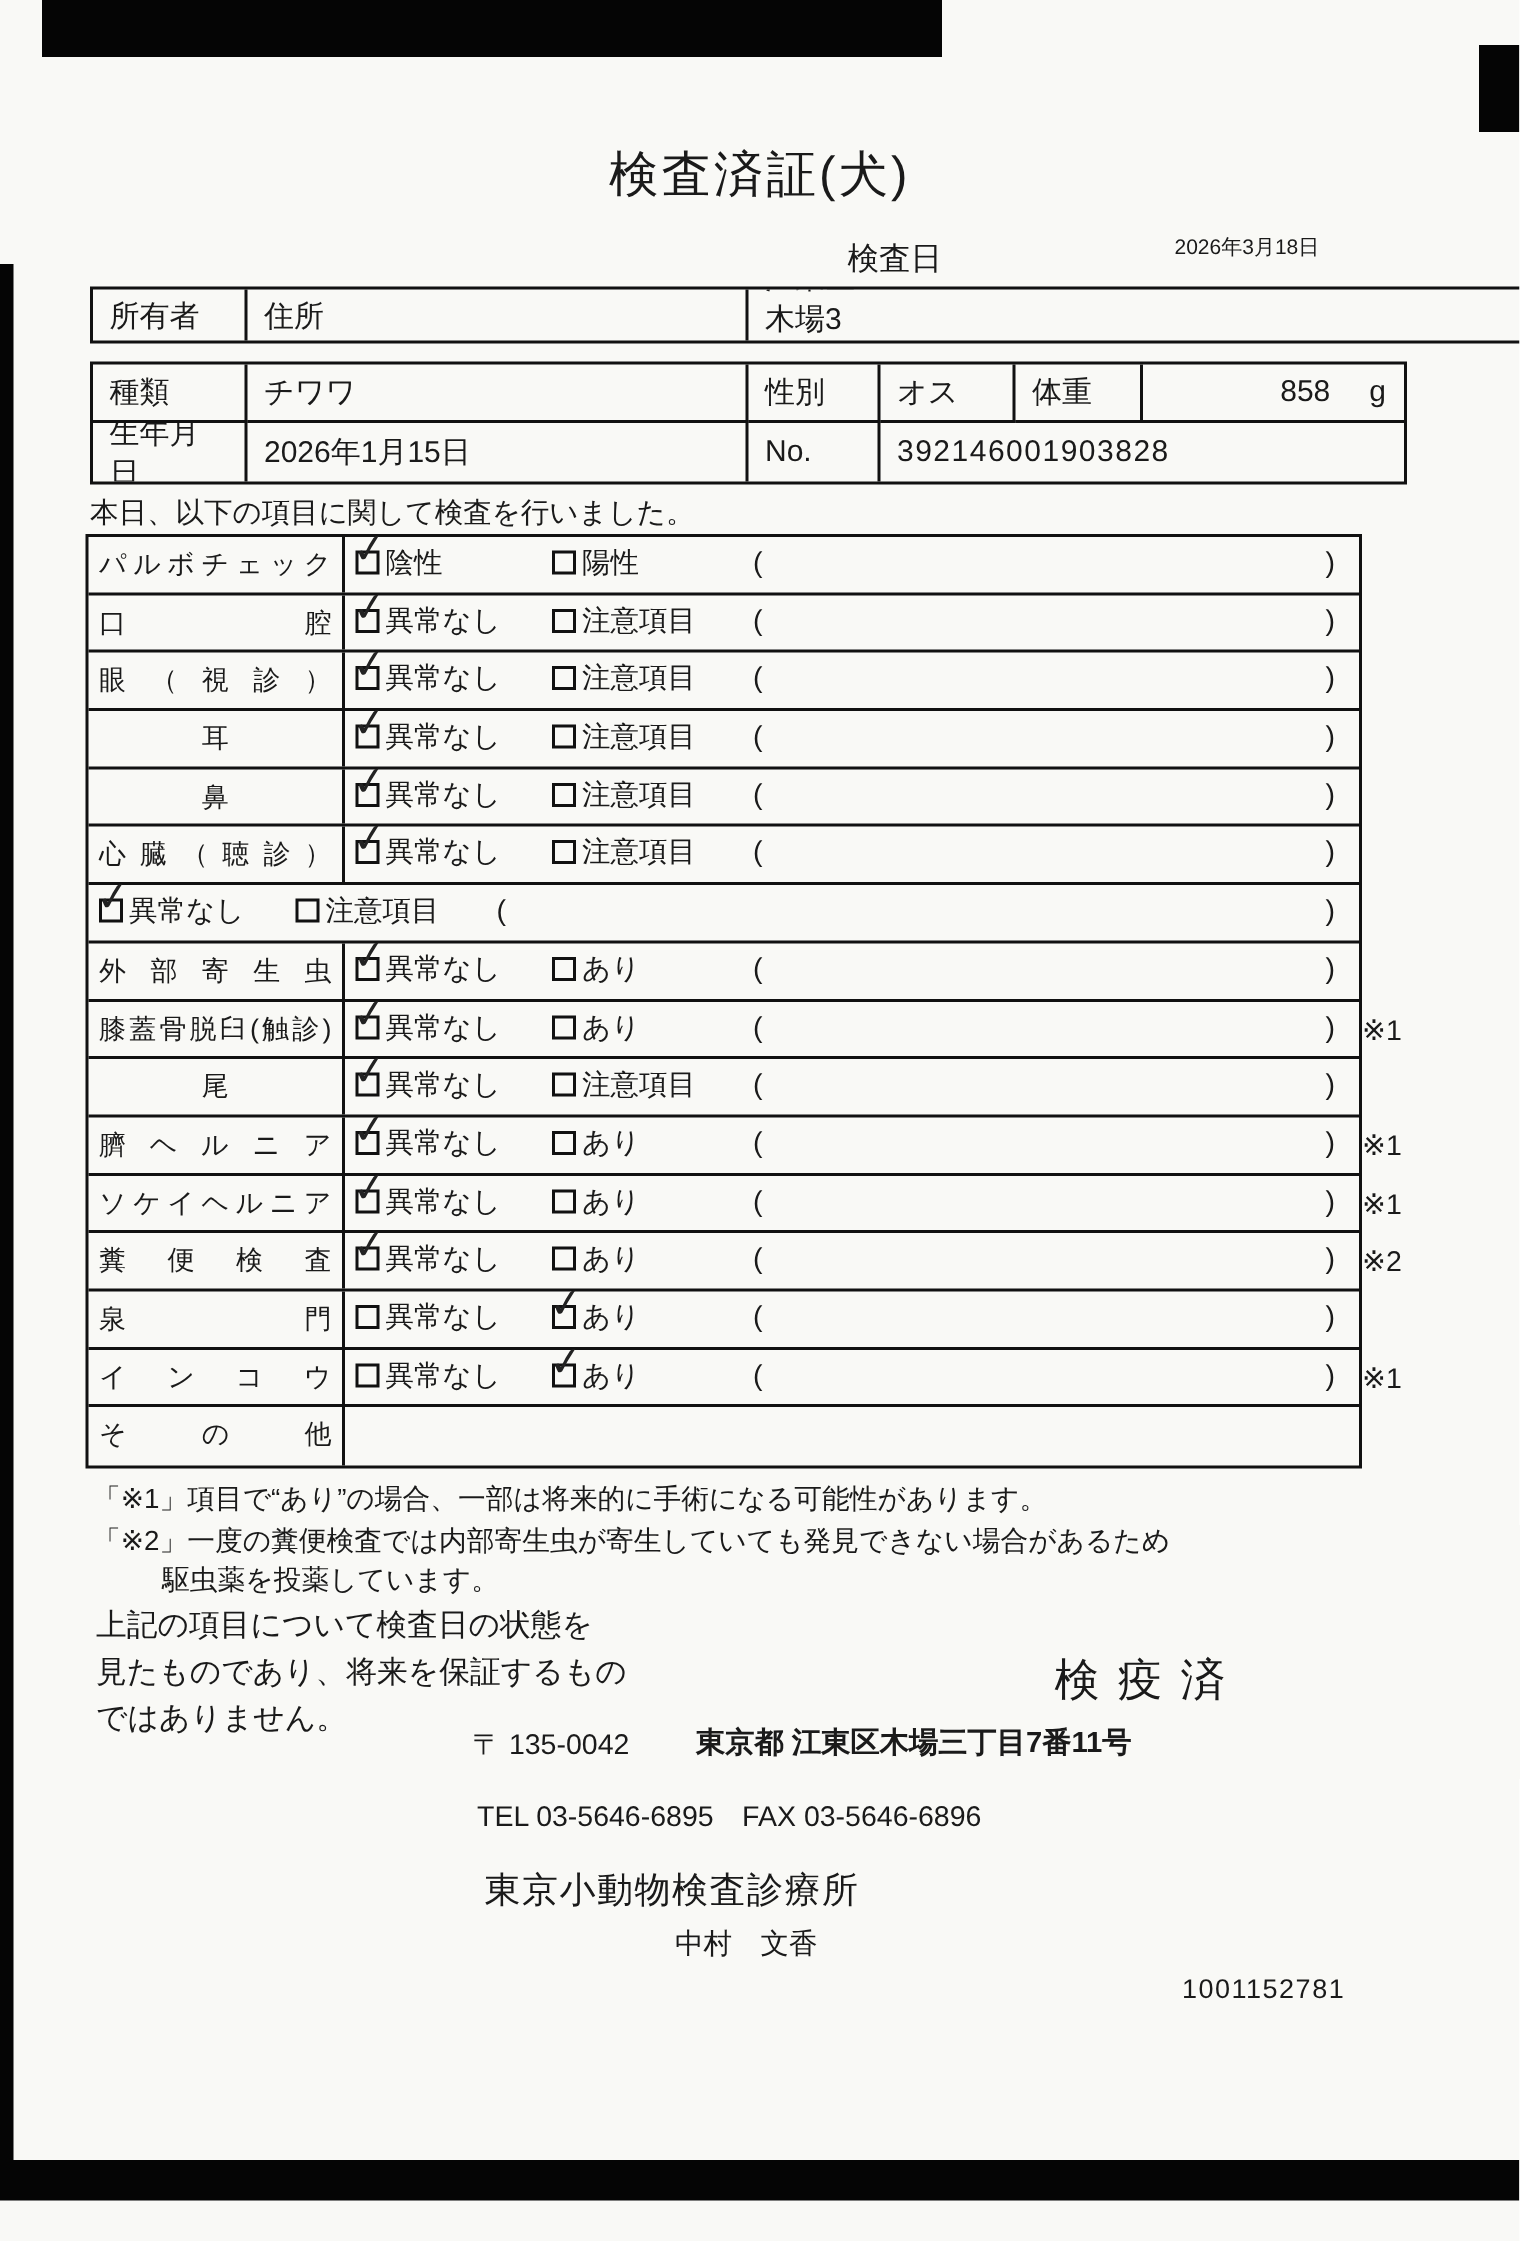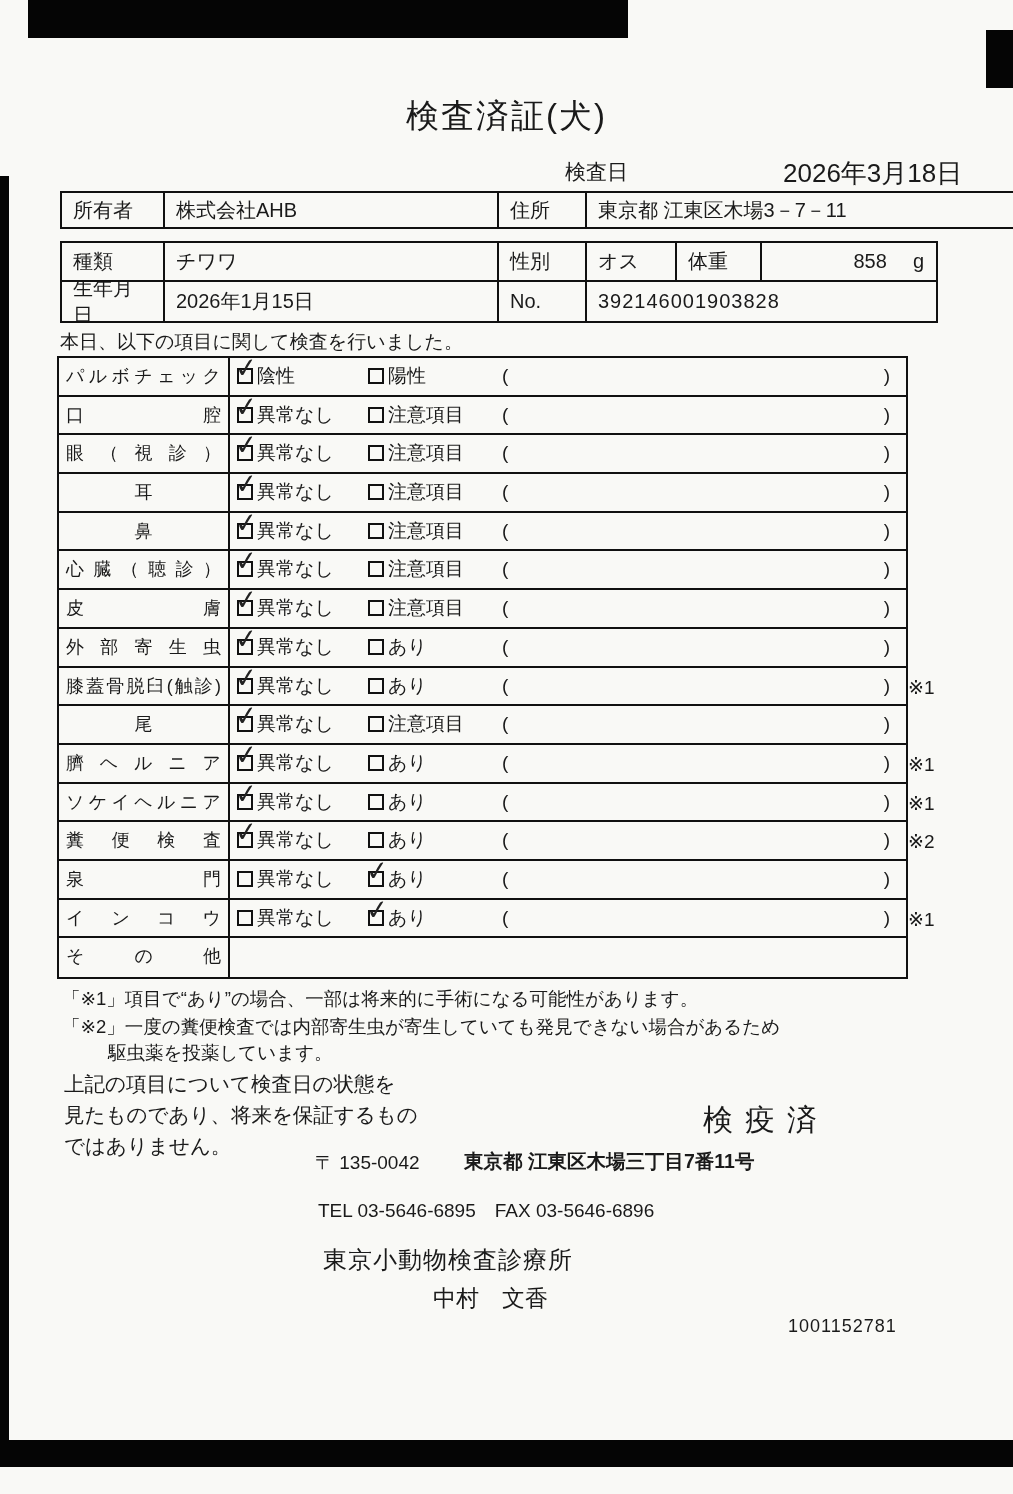--- a/index.html
+++ b/index.html
@@ -5,21 +5,21 @@
   * { margin:0; padding:0; box-sizing:border-box; }
   html,body { background:#ffffff; }
   body { font-family:"Liberation Sans","DejaVu Sans",sans-serif; color:#1a1a1a; }
   .page { position:relative; width:1013px; height:1494px; background:#f9f9f6; overflow:hidden;padding-left:31px; }
   .artifact { position:absolute; background:#050505; }
 
   .title { position:absolute; top:94px; left:0; right:0; text-align:center;
            font-size:33px; font-weight:500; letter-spacing:2px; }
 
   .date-label { position:absolute; top:158px; left:565px; font-size:21px;text-align:right; }
-  .date-value { position:absolute; top:156px; left:783px; font-size:26px; }
+  .date-value { position:absolute; top:156px; left:783px; font-size:14px; }
 
   .tbl { position:absolute; display:grid; border:2.5px solid #111; background:transparent; }
   .cell { border-right:2.5px solid #111; border-bottom:2.5px solid #111;
           display:flex; align-items:center; padding:0 11px; font-size:20px; overflow:hidden; }
   .cell.noR { border-right:none; }
   .cell.noB { border-bottom:none; }
   .cell.num { letter-spacing:1px; }
   .cell.wv { justify-content:flex-end; gap:26px; padding-right:14px; }
 
   .tblA { left:60px; top:191px; width:1008px; grid-template-columns:103px 334px 88px 351px; grid-auto-rows:34px; }
@@ -53,40 +53,39 @@
   .n3 { left:108px; top:1040px; }
 
   .disclaimer { position:absolute; left:64px; top:1068px; font-size:20.5px; line-height:31px; font-weight:500; }
 
   .stamp { position:absolute; left:703px; top:1100px; font-size:30px; letter-spacing:12px; font-weight:500; }
 
   .postal  { position:absolute; left:315px; top:1150px; font-size:19px; }
   .addr2   { position:absolute; left:464px; top:1148px; font-size:19.5px;font-weight:bold; }
   .telfax  { position:absolute; left:318px; top:1198px; font-size:19px; white-space:pre; }
   .clinic  { position:absolute; left:323px; top:1244px; font-size:24px; font-weight:500; letter-spacing:1px; }
-  .vet     { position:absolute; left:433px; top:1283px; font-size:23px; }
+  .vet     { position:absolute; left:450px; top:1283px; font-size:19px; }
   .serial  { position:absolute; left:788px; top:1316px; font-size:18px; letter-spacing:1px; }
 </style>
 </head>
 <body>
 
 <div class="page">
 
   <div class="artifact" style="left:28px; top:0; width:600px; height:38px;"></div>
   <div class="artifact" style="left:986px; top:30px; width:27px; height:58px;"></div>
   <div class="artifact" style="left:0; top:176px; width:9px; height:1266px;"></div>
   <div class="artifact" style="left:0; top:1440px; width:1013px; height:27px;"></div>
 
   <div class="title">検査済証(犬)</div>
   <div class="date-label">検査日</div>
   <div class="date-value">2026年3月18日</div>
 
   <div class="tbl tblA">
     <div class="cell noB">所有者</div>
-    <div class="cell noB">株式会社AHB</div>
     <div class="cell noB">住所</div>
     <div class="cell noB noR">東京都 江東区木場3－7－11</div>
   </div>
 
   <div class="tbl tblB">
     <div class="cell">種類</div>
     <div class="cell">チワワ</div>
     <div class="cell">性別</div>
     <div class="cell">オス</div>
     <div class="cell">体重</div>
@@ -164,21 +163,20 @@
       <div class="xopts">
         <span class="opt o1"><span class="cb"><span class="tick">✓</span></span><span>異常なし</span></span>
         <span class="opt o2"><span class="cb"><span class="tick"></span></span><span>注意項目</span></span>
         <span class="po">(</span>
         <span class="pc">)</span>
       </div>
       <div class="xnote"></div>
     </div>
 
     <div class="xrow">
-      <div class="xlabel jl">皮膚</div>
       <div class="xopts">
         <span class="opt o1"><span class="cb"><span class="tick">✓</span></span><span>異常なし</span></span>
         <span class="opt o2"><span class="cb"><span class="tick"></span></span><span>注意項目</span></span>
         <span class="po">(</span>
         <span class="pc">)</span>
       </div>
       <div class="xnote"></div>
     </div>
 
     <div class="xrow">

